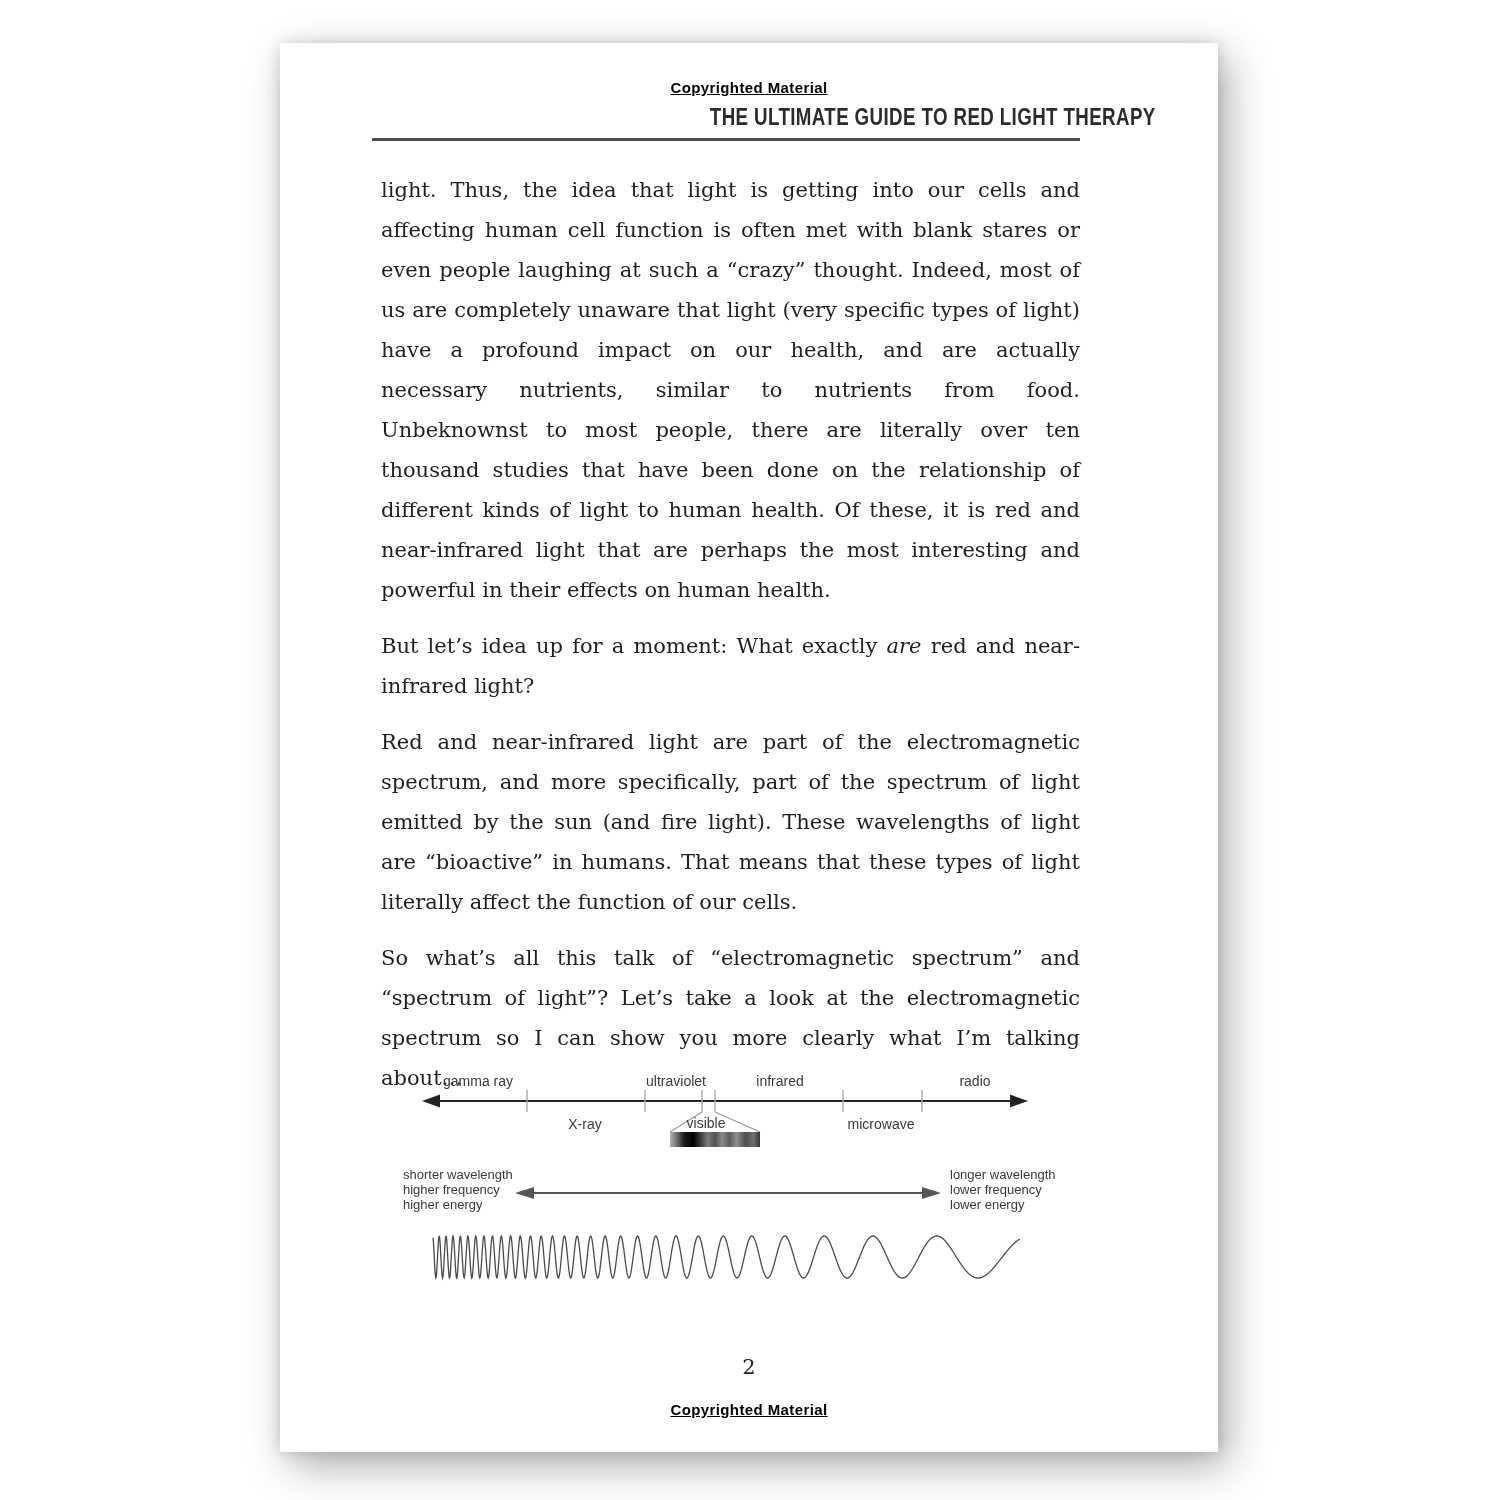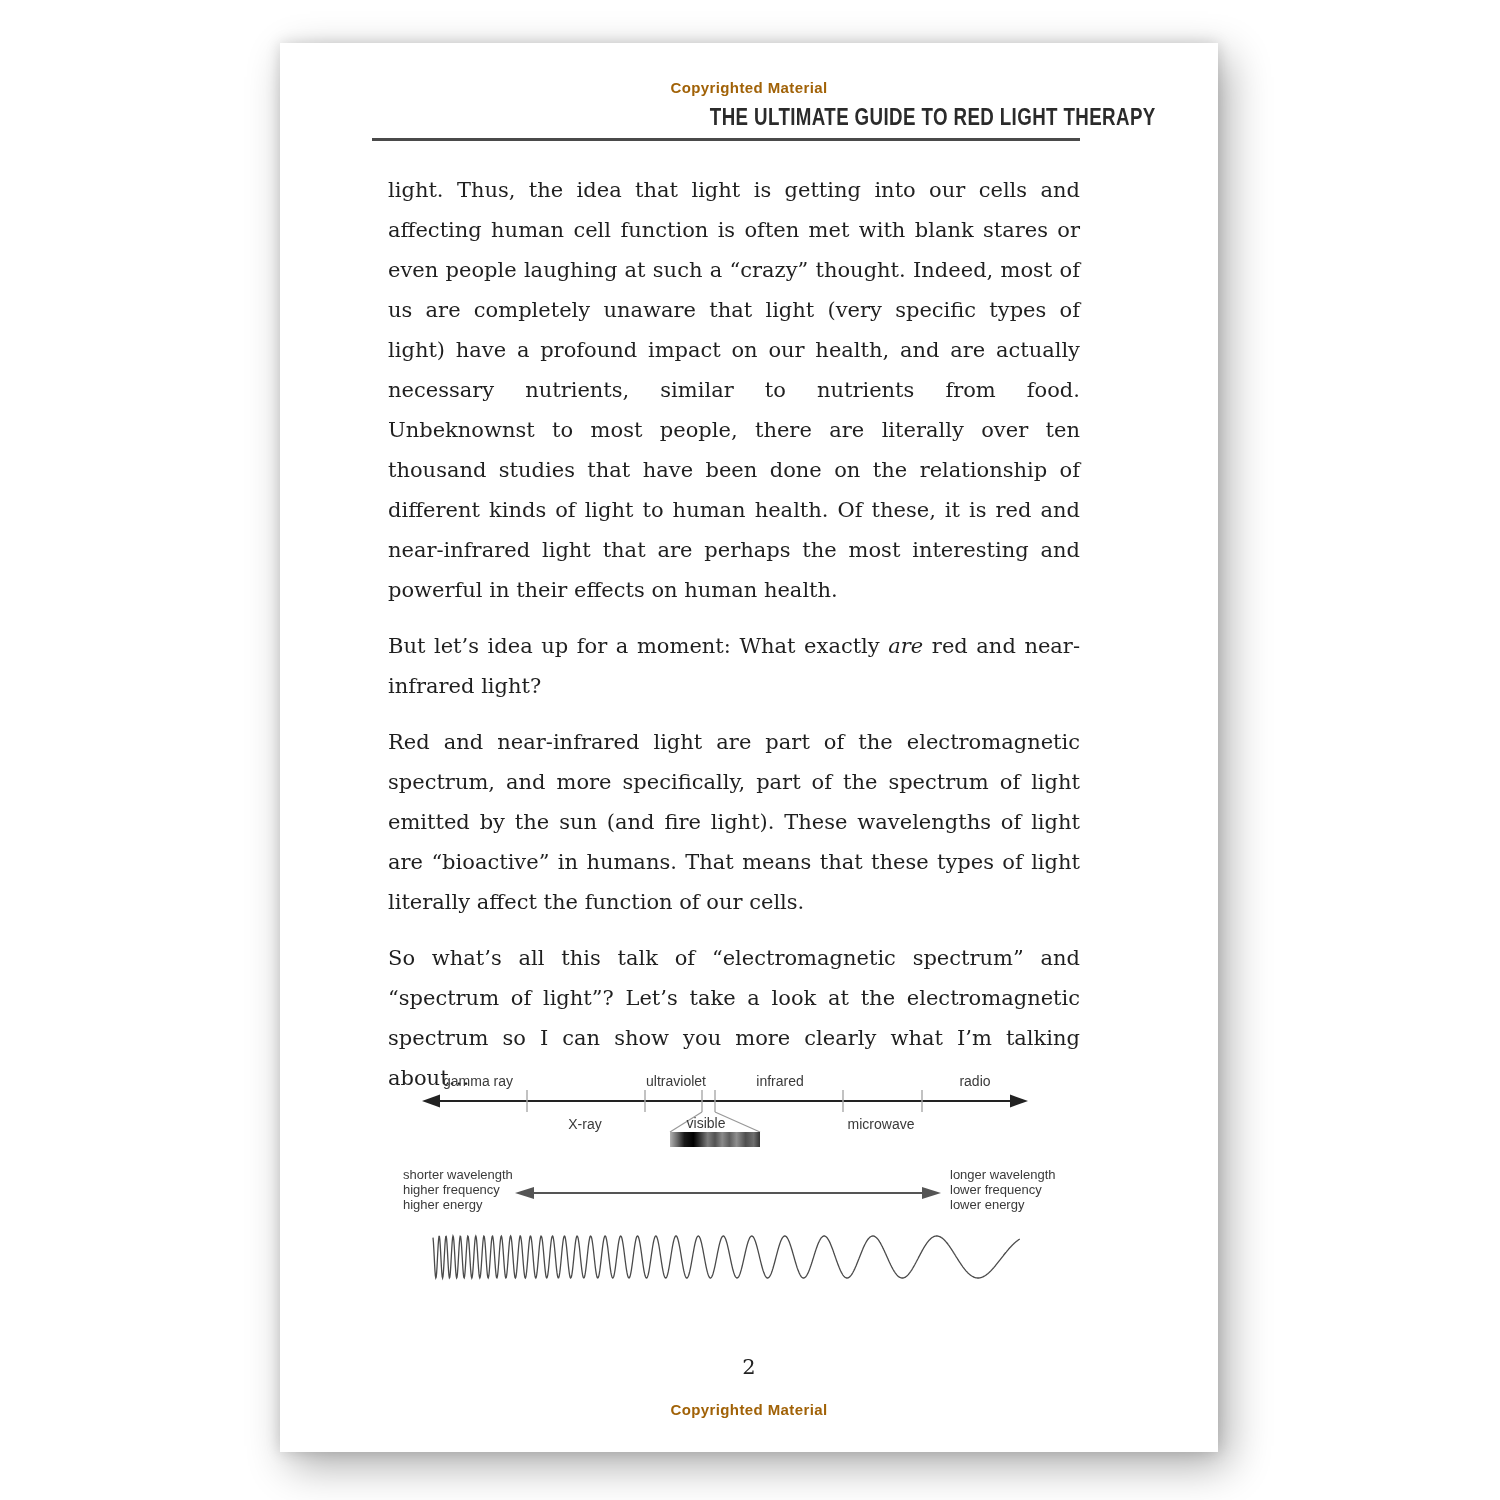--- a/index.html
+++ b/index.html
@@ -8,40 +8,40 @@
     background:#ffffff; overflow:hidden;
     font-family:"Liberation Sans", sans-serif;
   }
   .page {
     position:absolute; left:280px; top:43px; width:938px; height:1409px;
     background:#ffffff;
     box-shadow: 0 0 14px rgba(0,0,0,0.15), 10px 14px 40px rgba(0,0,0,0.32);
   }
   .copyright {
     position:absolute; left:0; width:100%; text-align:center;
-    color:#a16207; font-weight:bold; font-size:15px; letter-spacing:0.4px;
+    color:#000000; font-weight:bold; font-size:15px; letter-spacing:0.4px;text-decoration:underline;
   }
   .copyright.top { top:36px; }
   .copyright.bottom { top:1358px; }
   .title-wrap { position:absolute; top:60px; left:0; width:100%; text-align:right; }
   .title {
     display:inline-block; font-weight:bold; font-size:24px; color:#2b2b2b;
     letter-spacing:0.5px; white-space:nowrap;
     transform:scaleX(0.78); transform-origin:center;
   }
   .rule {
     position:absolute; top:95px; left:92px; width:708px; height:0;
     border-bottom:3px solid #4a4a4a;
   }
   .content {
     position:absolute; left:92px; top:127px; width:708px;
     font-family:"DejaVu Serif", serif; font-size:21px; line-height:40px;
     color:#1f1f1f; text-align:justify;
   }
-  .content p { margin:0 0 16px 16px; }
+  .content p { margin:0 0 16px 9px; }
   .content em { }
   .page-number {
     position:absolute; top:1312px; left:0; width:100%; text-align:center;
     font-family:"DejaVu Serif", serif; font-size:21px; color:#222222;
   }
   svg.diagram { position:absolute; left:115px; top:1017px; }
   svg.diagram text {
     font-family:"Liberation Sans", sans-serif; fill:#3a3a3a;
   }
   .ax-label { font-size:14px; }

